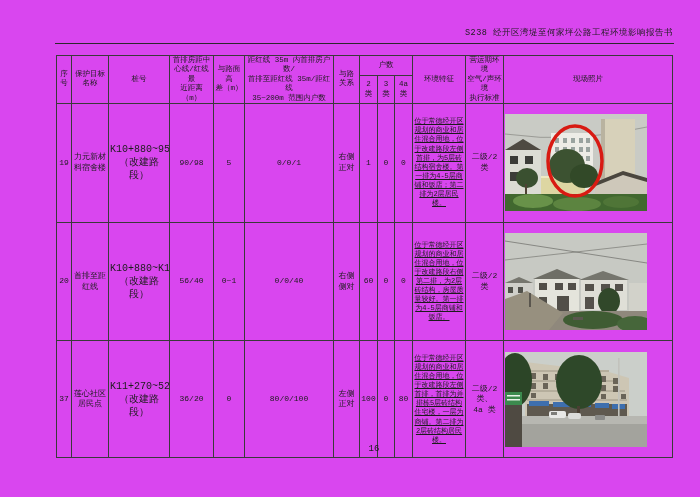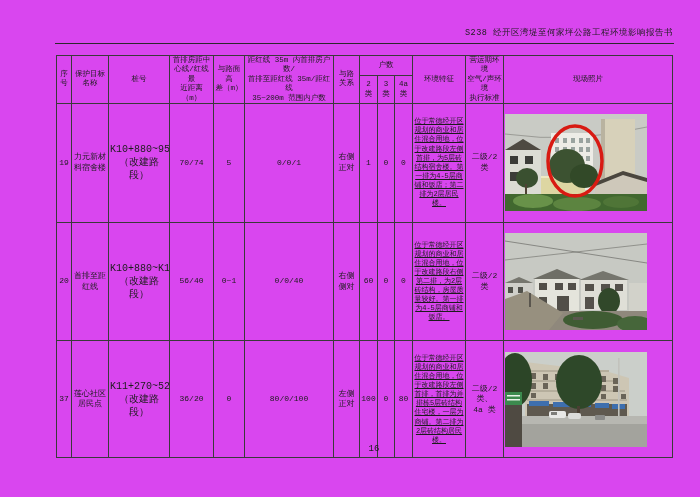--- a/index.html
+++ b/index.html
@@ -99,21 +99,21 @@
         <th>4a 类</th>
       </tr>
     </thead>
     <tbody>
 
       <tr>
         <td>19</td>
         <td>力元新材料宿舍楼</td>
         <td class="stake-cell">K10+880~950
 （改建路段）</td>
-        <td>70/74</td>
+        <td>90/98</td>
         <td>5</td>
         <td>0/0/1</td>
         <td>右侧
 正对</td>
         <td>1</td>
         <td>0</td>
         <td>0</td>
         <td class="env-cell">位于常德经开区规划的商业和居住混合用地，位于改建路段左侧首排，为5层砖结构宿舍楼。第一排为4-5层商铺和饭店；第二排为2层居民楼。</td>
         <td>二级/2 类</td>
         <td class="photo-cell">

